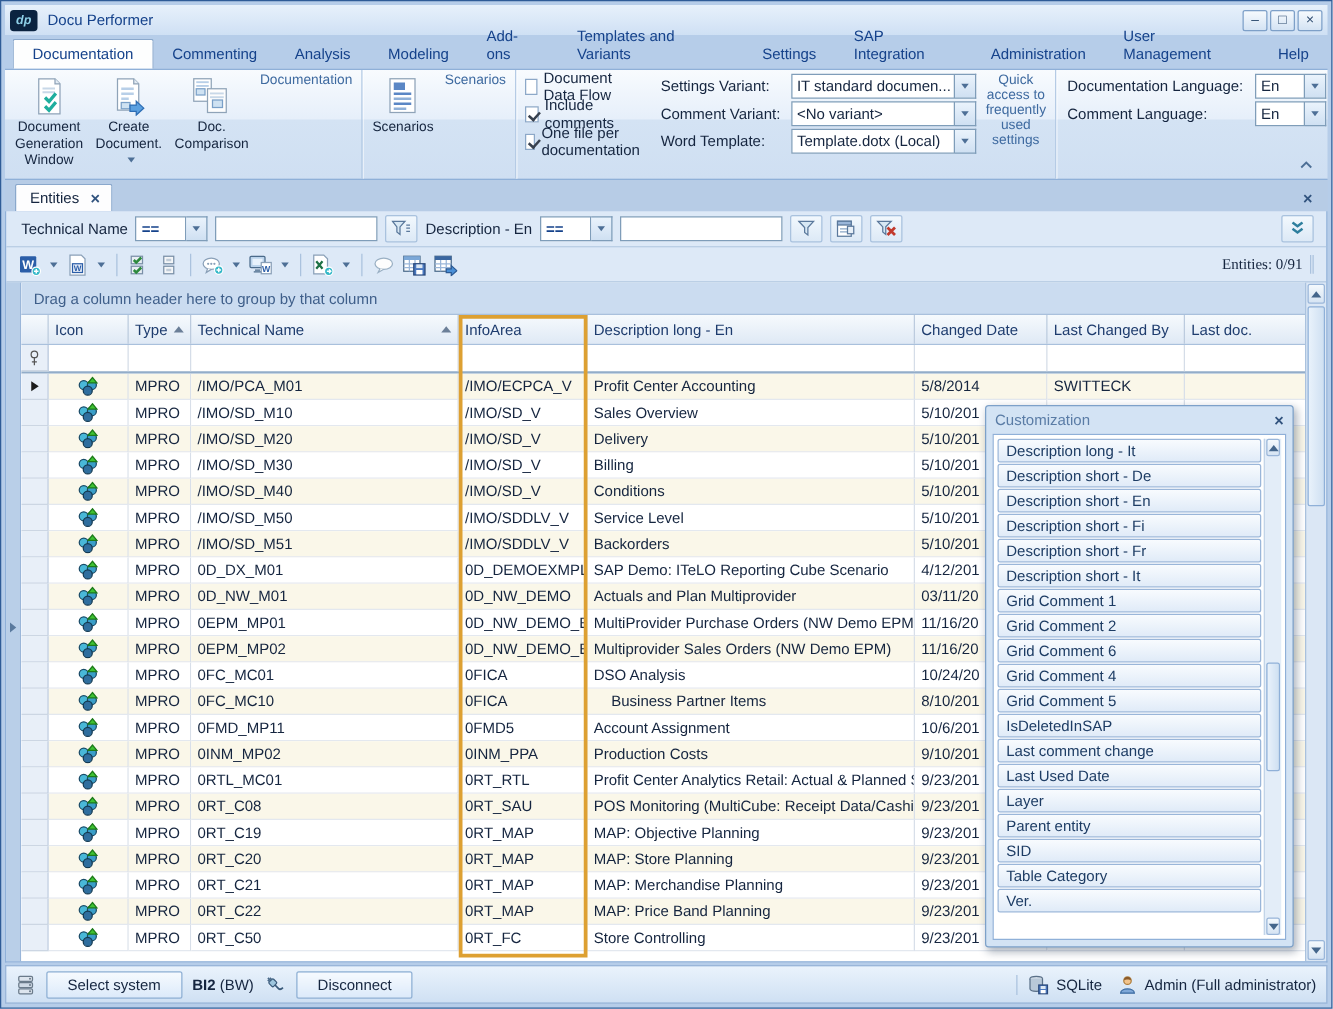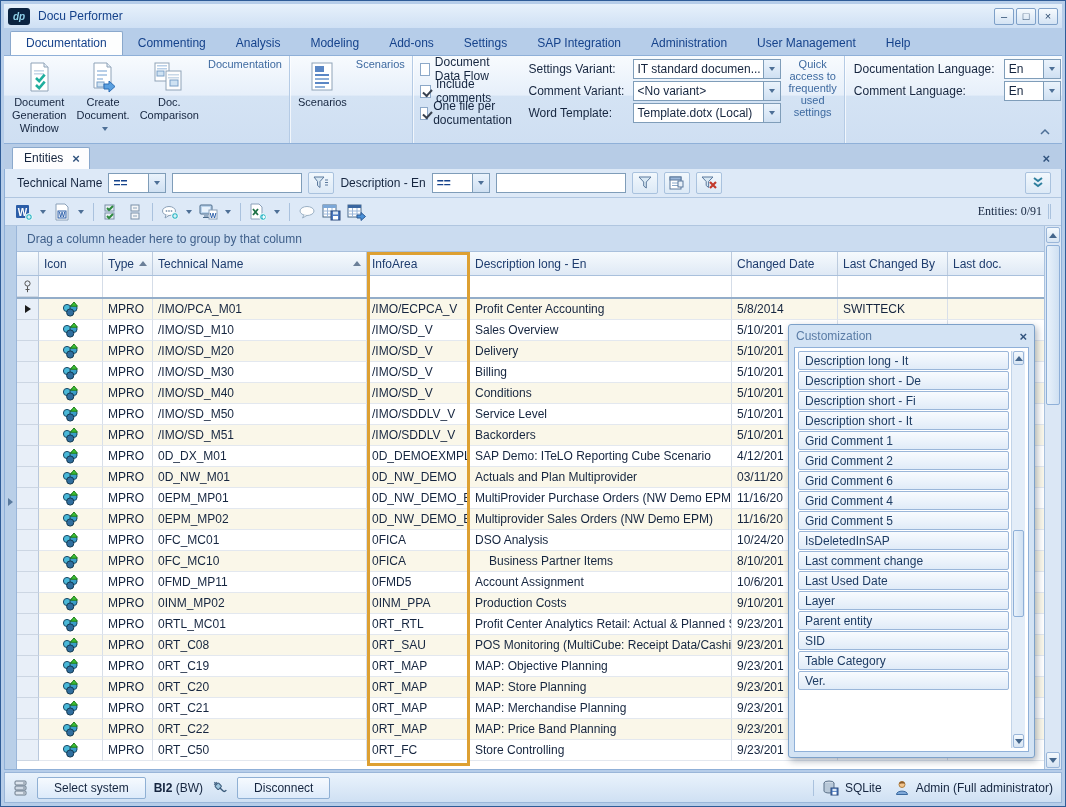--- a/index.html
+++ b/index.html
@@ -124,20 +124,21 @@
       <div class="win-btn">×</div>
     </div>
   </div>
 
   <div class="rtabs">
       <div class="rtab active">Documentation</div>
       <div class="rtab">Commenting</div>
       <div class="rtab">Analysis</div>
       <div class="rtab">Modeling</div>
       <div class="rtab">Add-ons</div>
+      <div class="rtab">Templates and Variants</div>
       <div class="rtab">Settings</div>
       <div class="rtab">SAP Integration</div>
       <div class="rtab">Administration</div>
       <div class="rtab">User Management</div>
       <div class="rtab">Help</div>
     </div>
 
   <div class="ribbon">
     <div class="rgroup">
       <div class="rgroup-body">
@@ -917,21 +918,23 @@
       </div>
 
       <div class="cust">
         <div class="cust-title">
           <span>Customization</span>
           <span class="cust-close xglyph">×</span>
         </div>
         <div class="cust-list">
           <div class="cust-item">Description long - It</div>
             <div class="cust-item">Description short - De</div>
+            <div class="cust-item">Description short - En</div>
             <div class="cust-item">Description short - Fi</div>
+            <div class="cust-item">Description short - Fr</div>
             <div class="cust-item">Description short - It</div>
             <div class="cust-item">Grid Comment 1</div>
             <div class="cust-item">Grid Comment 2</div>
             <div class="cust-item">Grid Comment 6</div>
             <div class="cust-item">Grid Comment 4</div>
             <div class="cust-item">Grid Comment 5</div>
             <div class="cust-item">IsDeletedInSAP</div>
             <div class="cust-item">Last comment change</div>
             <div class="cust-item">Last Used Date</div>
             <div class="cust-item">Layer</div>

